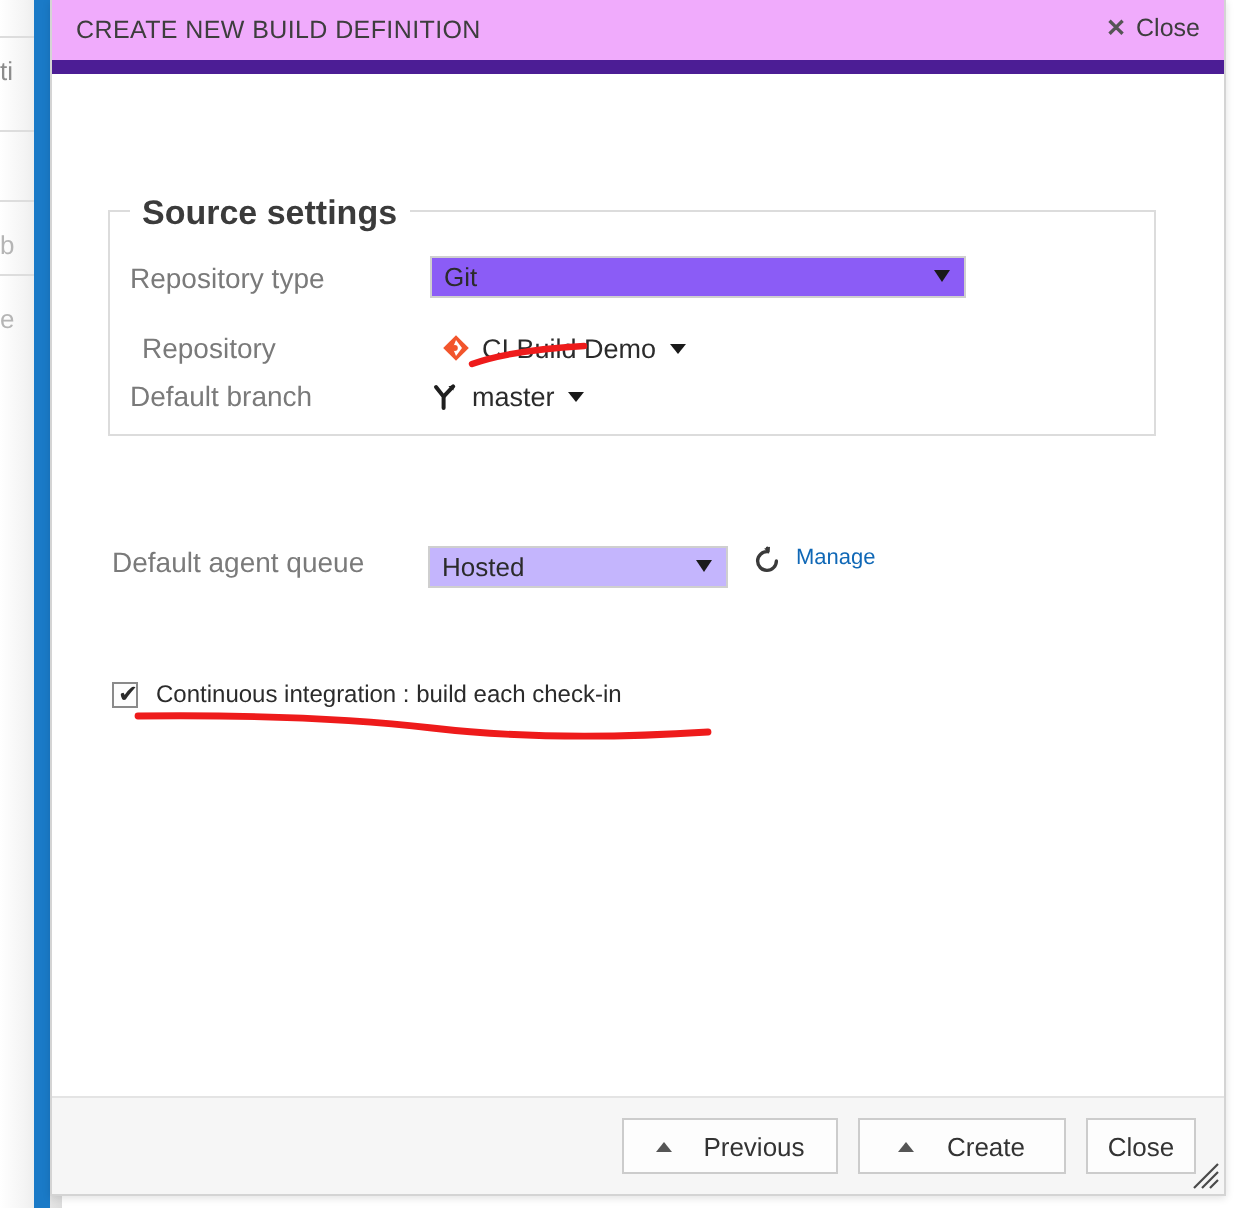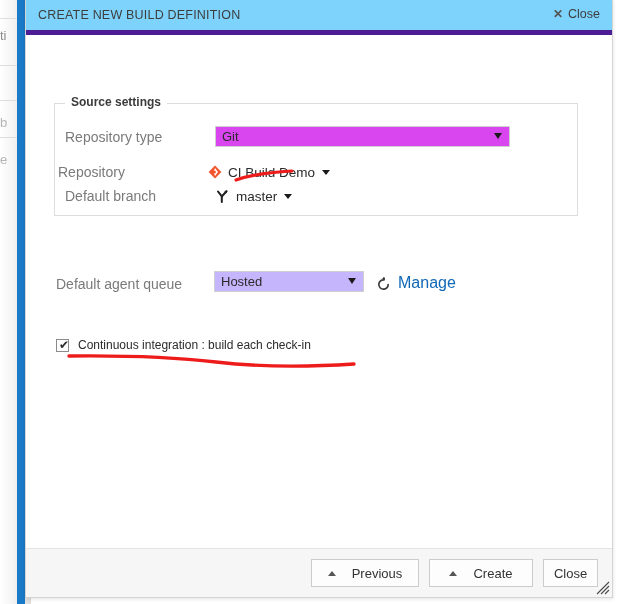--- a/index.html
+++ b/index.html
@@ -71,22 +71,22 @@
     height: 598px;
     background: #ffffff;
     border: 1px solid #d4d4d4;
     border-top: none;
     box-sizing: border-box;
     box-shadow: 0 1px 4px rgba(0,0,0,0.12);
   }
   #dialog-titlebar {
     position: relative;
     height: 30px;
-    background: #7dd3fc;
-    border-bottom: 5px solid #4c1d95;
+    background: #f0abfc;
+    border-bottom: 7px solid #4c1d95;
   }
   #dialog-title {
     position: absolute;
     left: 12px;
     top: 8px;
     font-size: 12.5px;
     color: #3d3d3d;
     letter-spacing: 0.2px;
   }
   #close-header-button {
@@ -130,43 +130,43 @@
     height: 113px;
     border: 1px solid #dcdcdc;
     box-sizing: border-box;
   }
   #source-settings-legend {
     position: absolute;
     left: 10px;
     top: -9px;
     background: #ffffff;
     padding: 0 6px;
-    font-size: 12px;
+    font-size: 17px;
     font-weight: bold;
     color: #3b3b3b;
   }
 
   .field-row {
     position: absolute;
     display: flex;
     align-items: center;
   }
   .field-label {
     font-size: 14px;
     color: #7a7a7a;
     font-family: Liberation Sans, sans-serif;
   }
 
   #row-repository-type { left: 10px; top: 22px; }
   #row-repository-type .field-label { width: 150px; }
   #repository-type-select {
-    width: 295px;
+    width: 268px;
     height: 21px;
     border: 1px solid #cfcfcf;
-    background: #d946ef;
+    background: #8b5cf6;
     position: relative;
     box-sizing: border-box;
     cursor: pointer;
   }
   #repository-type-value {
     position: absolute;
     left: 6px;
     top: 2px;
     font-size: 13px;
     color: #2b2b2b;
@@ -174,21 +174,21 @@
   .select-caret {
     position: absolute;
     right: 7px;
     top: 6px;
     width: 0; height: 0;
     border-left: 4.5px solid transparent;
     border-right: 4.5px solid transparent;
     border-top: 6px solid #1a1a1a;
   }
 
-  #row-repository { left: 3px; top: 60px; }
+  #row-repository { left: 16px; top: 60px; }
   #row-repository .field-label { width: 150px; }
   #row-default-branch { left: 10px; top: 84px; }
   #row-default-branch .field-label { width: 150px; }
 
   .picker {
     display: flex;
     align-items: center;
     gap: 6px;
     cursor: pointer;
   }
@@ -203,21 +203,21 @@
     border-top: 5.5px solid #1a1a1a;
     margin-left: 1px;
   }
 
   
   #row-agent-queue {
     position: absolute;
     left: 30px;
     top: 236px;
     display: flex;
-    align-items: flex-end;
+    align-items: flex-start;
   }
   #row-agent-queue .field-label { width: 158px; }
   #agent-queue-select {
     width: 150px;
     height: 21px;
     border: 1px solid #cfcfcf;
     background: #c4b5fd;
     position: relative;
     box-sizing: border-box;
     cursor: pointer;
@@ -230,21 +230,21 @@
     color: #2b2b2b;
   }
   #refresh-queues-button {
     margin-left: 12px;
     cursor: pointer;
     display: flex;
     align-items: center;
   }
   #manage-queues-link {
     margin-left: 7px;
-    font-size: 16px;
+    font-size: 11px;
     color: #1068b6;
     cursor: pointer;
   }
 
   
   #row-ci-checkbox {
     position: absolute;
     left: 30px;
     top: 303px;
     display: flex;

